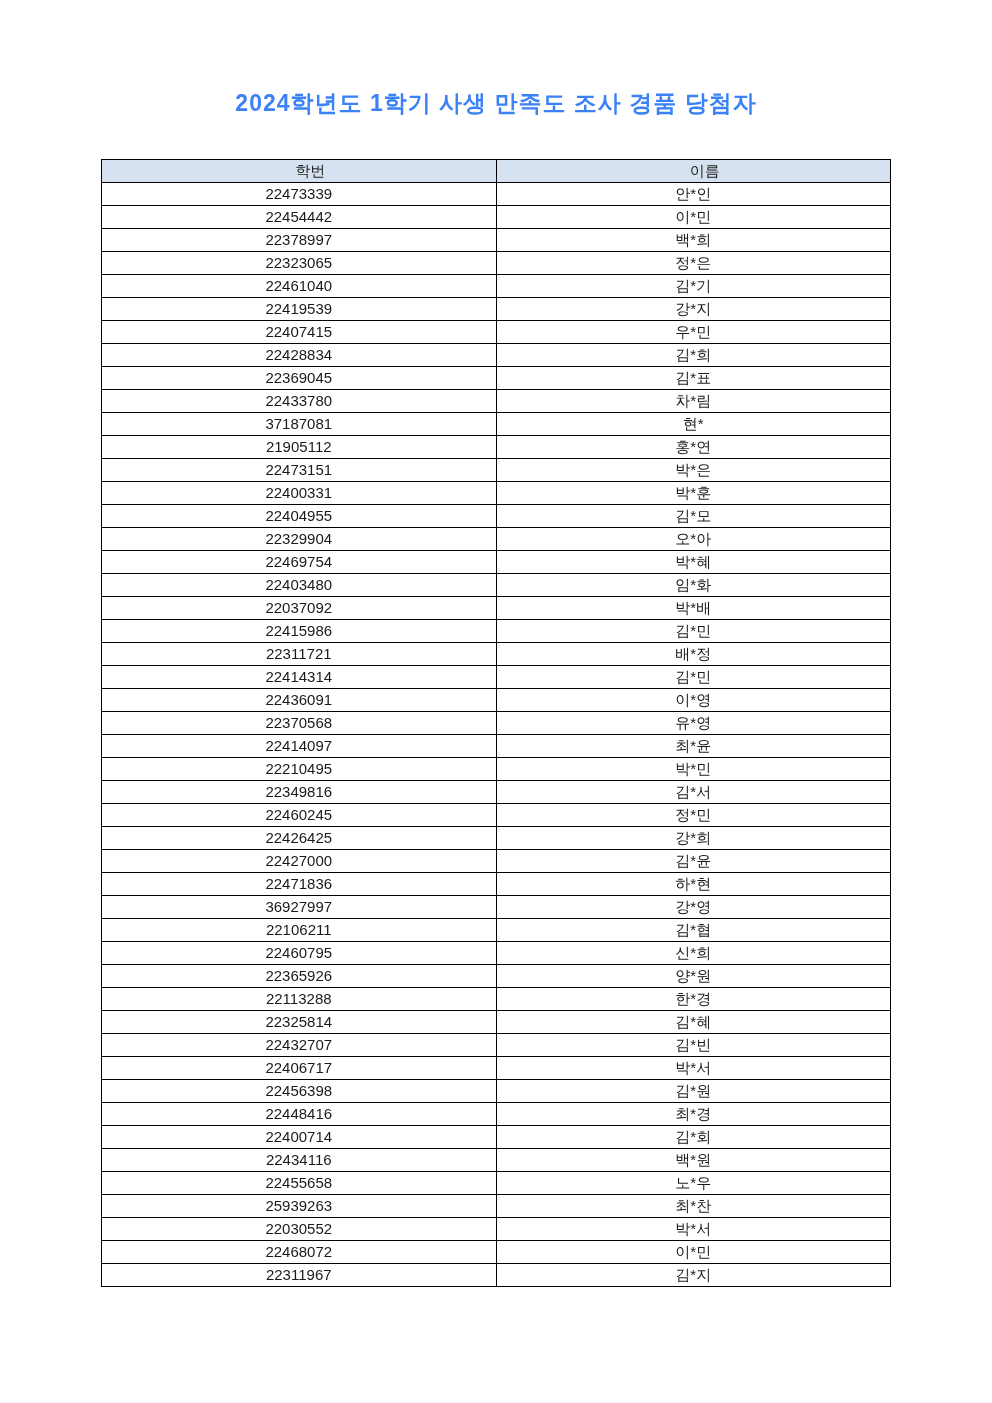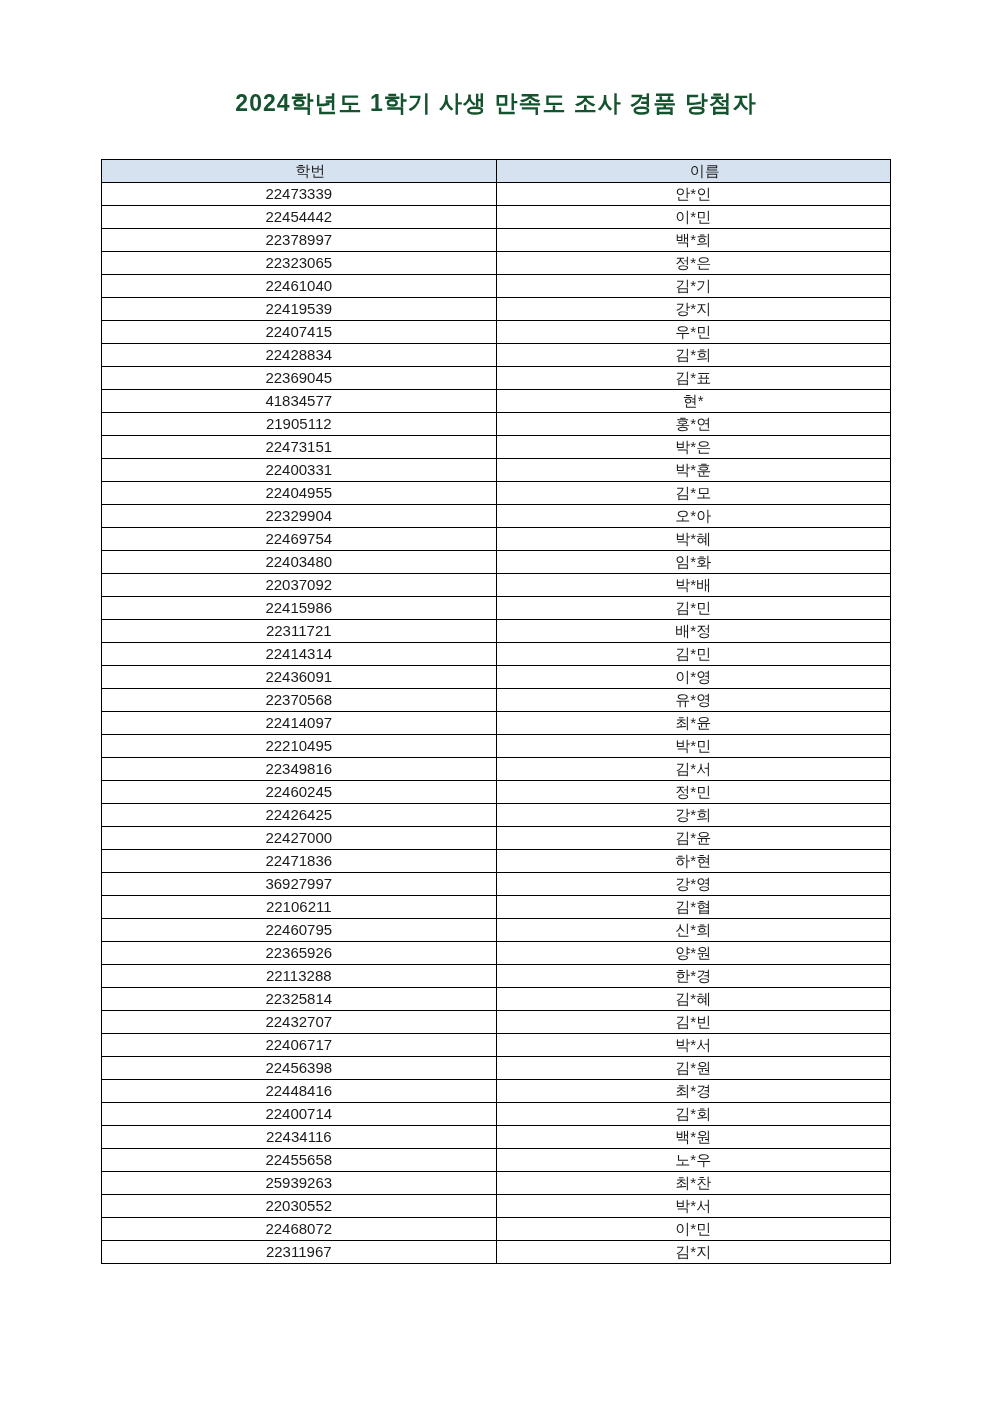--- a/index.html
+++ b/index.html
@@ -16,21 +16,21 @@
     color: #1a1a1a;
     overflow: hidden;
   }
   .doc-title {
     margin: 0;
     padding-top: 88px;
     text-align: center;
     font-size: 23px;
     font-weight: bold;
     letter-spacing: 1px;
-    color: #14532d;
+    color: #3b82f6;
   }
   table.winners {
     width: 790px;
     margin: 40px auto 0 auto;
     border-collapse: collapse;
     table-layout: fixed;
   }
   table.winners th,
   table.winners td {
     border: 1px solid #000000;
@@ -97,21 +97,25 @@
         </tr>
         <tr>
           <td>22428834</td>
           <td>김*희</td>
         </tr>
         <tr>
           <td>22369045</td>
           <td>김*표</td>
         </tr>
         <tr>
-          <td>41834577</td>
+          <td>22433780</td>
+          <td>차*림</td>
+        </tr>
+        <tr>
+          <td>37187081</td>
           <td>현*</td>
         </tr>
         <tr>
           <td>21905112</td>
           <td>홍*연</td>
         </tr>
         <tr>
           <td>22473151</td>
           <td>박*은</td>
         </tr>

